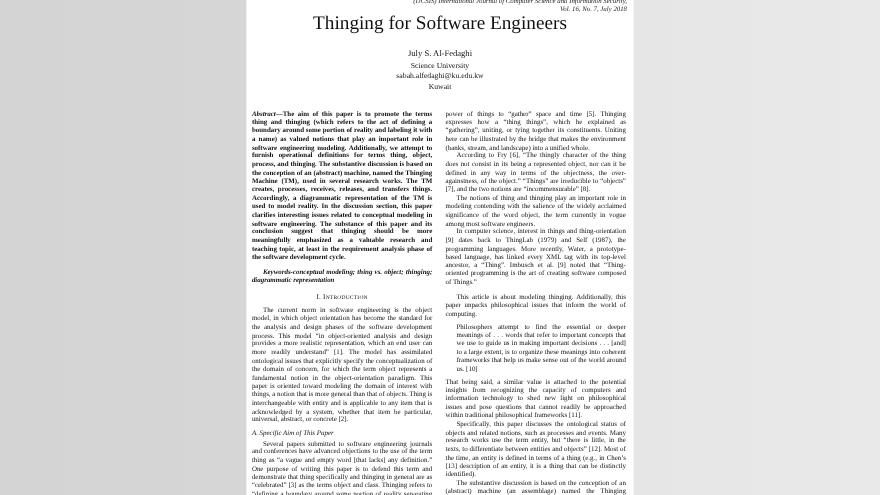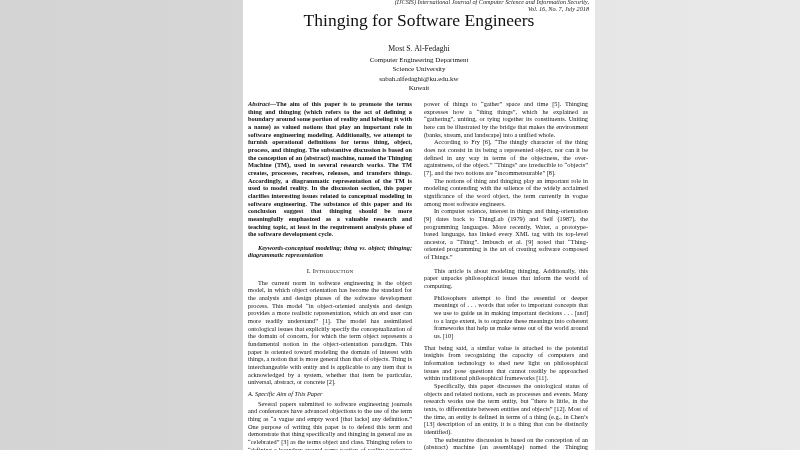--- a/index.html
+++ b/index.html
@@ -5,21 +5,21 @@
   html, body { margin:0; padding:0; }
   body {
     width:800px; height:450px; overflow:hidden;
     background: linear-gradient(90deg, #d4d4d4 0px, #d6d6d6 224px, #e6e6e6 576px, #e9e9e9 800px);
     position:relative;
     font-family: "Liberation Serif", "DejaVu Serif", serif;
     color:#111;
   }
   .page {
     position:absolute; left:224px; top:0; width:352px; height:450px;
-    background:#ffffff; overflow:hidden;margin-left:19px;
+    background:#ffffff; overflow:hidden;
   }
   .journal {
     position:absolute; right:6px; top:-2px; text-align:right;
     font-style:italic; font-size:6.2px; line-height:7.4px; color:#222;
   }
   .title {
     position:absolute; left:0; width:352px; top:10px; text-align:center;
     font-size:17.5px; line-height:20px; color:#111;
   }
   .authors {
@@ -48,22 +48,21 @@
 
 <div class="page">
   <div class="journal">
     <div>(IJCSIS) International Journal of Computer Science and Information Security,</div>
     <div>Vol. 16, No. 7, July 2018</div>
   </div>
 
   <div class="title">Thinging for Software Engineers</div>
 
   <div class="authors">
-    <div class="name">Most S. Al-Fedaghi</div>
-    <div>Computer Engineering Department</div>
+    <div class="name">July S. Al-Fedaghi</div>
     <div>Science University</div>
     <div>sabah.alfedaghi@ku.edu.kw</div>
     <div>Kuwait</div>
   </div>
 
   <div class="col left">
     <p class="abstract"><i>Abstract—</i><span>The aim of this paper is to promote the terms thing and thinging (which refers to the act of defining a boundary around some portion of reality and labeling it with a name) as valued notions that play an important role in software engineering modeling. Additionally, we attempt to furnish operational definitions for terms thing, object, process, and thinging. The substantive discussion is based on the conception of an (abstract) machine, named the Thinging Machine (TM), used in several research works. The TM creates, processes, receives, releases, and transfers things. Accordingly, a diagrammatic representation of the TM is used to model reality. In the discussion section, this paper clarifies interesting issues related to conceptual modeling in software engineering. The substance of this paper and its conclusion suggest that thinging should be more meaningfully emphasized as a valuable research and teaching topic, at least in the requirement analysis phase of the software development cycle.</span></p>
     <p class="keywords">Keywords-conceptual modeling; thing vs. object; thinging; diagrammatic representation</p>
     <p class="section-head">I.    Introduction</p>
     <p class="indent">The current norm in software engineering is the object model, in which object orientation has become the standard for the analysis and design phases of the software development process. This model “in object-oriented analysis and design provides a more realistic representation, which an end user can more readily understand” [1]. The model has assimilated ontological issues that explicitly specify the conceptualization of the domain of concern, for which the term object represents a fundamental notion in the object-orientation paradigm. This paper is oriented toward modeling the domain of interest with things, a notion that is more general than that of objects. Thing is interchangeable with entity and is applicable to any item that is acknowledged by a system, whether that item be particular, universal, abstract, or concrete [2].</p>

